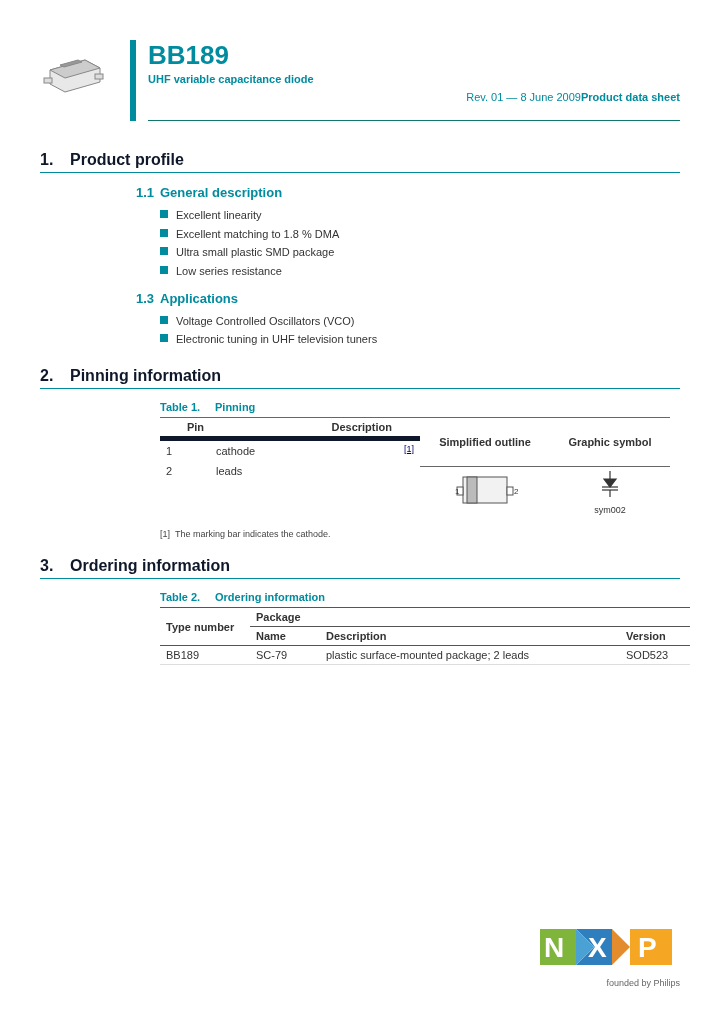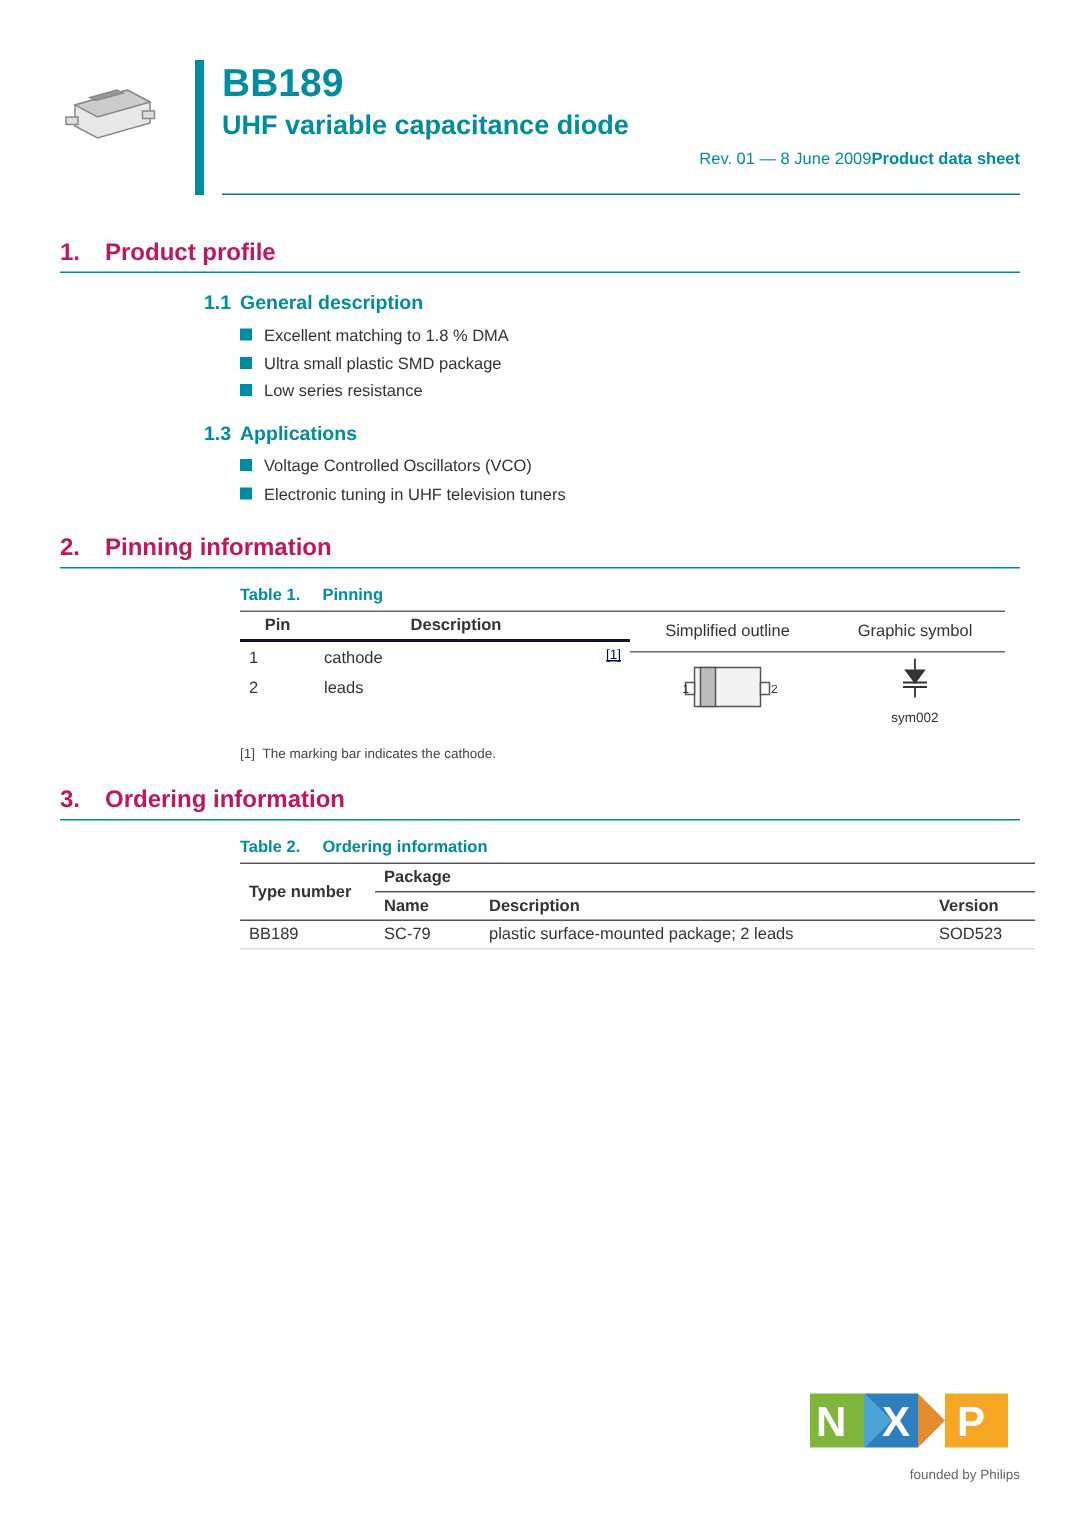--- a/index.html
+++ b/index.html
@@ -2,41 +2,41 @@
 <html><head>
 <meta charset="utf-8">
 <style>
   * { margin:0; padding:0; box-sizing:border-box; }
   body { font-family: Arial, Helvetica, sans-serif; background:#fff; width:720px; height:1012px; position:relative; font-size:12px; color:#333; }
   .page { padding:40px 40px 20px 40px; }
   .header { display:flex; margin-bottom:30px; }
   .chip-icon { width:70px; height:50px; margin-right:20px; margin-top:10px; }
   .title-block { border-left:6px solid #008b9e; padding-left:12px; flex:1; }
   .title { font-size:26px; font-weight:bold; color:#008b9e; }
-  .subtitle { font-size:18px; font-weight:bold; color:#008b9e; margin-top:2px; }
+  .subtitle { font-size:11px; font-weight:bold; color:#008b9e; margin-top:2px; }
   .rev-row { display:flex; justify-content:flex-end; border-bottom:1px solid #0f766e; padding-bottom:17px; margin-top:6px; }
   .rev { font-size:11px; color:#008b9e; }
   .pds { font-size:11px; font-weight:bold; color:#008b9e; }
-  .h1 { font-size:16px; font-weight:bold; color:#be185d; border-bottom:1px solid #008b9e; padding-bottom:3px; margin-bottom:12px; margin-top:18px; }
+  .h1 { font-size:16px; font-weight:bold; color:#0f172a; border-bottom:1px solid #008b9e; padding-bottom:3px; margin-bottom:12px; margin-top:18px; }
   .h1-num { display:inline-block; width:30px; }
   .h2 { font-size:13px; font-weight:bold; color:#008b9e; margin-top:10px; margin-bottom:6px; margin-left:90px; }
   .h2-num { display:inline-block; width:30px;text-align:center; }
   .body-text { margin-left:120px; font-size:11px; line-height:1.45; color:#333; margin-bottom:8px; }
   .bullets { margin-left:120px; margin-bottom:8px; }
   .bullet { display:flex; align-items:flex-start; font-size:11px; line-height:1.7; }
   .sq { width:8px; height:8px; background:#008b9e; margin-right:8px; margin-top:4px; flex-shrink:0; }
   .table-cap { font-size:11px; font-weight:bold; color:#008b9e; margin-left:120px; margin-bottom:4px; }
   .table-cap .lbl { display:inline-block; width:55px; }
   .pinning-row { display:flex; margin-left:120px; width:520px; }
   .pin-left { width:260px; }
   .pin-left table { width:100%; border-collapse:collapse; font-size:11px; }
-  .pin-left th { text-align:center; font-weight:bold; border-top:1px solid #666; border-bottom:2px solid #0f172a; padding:3px 6px; }
+  .pin-left th { text-align:right; font-weight:bold; border-top:1px solid #666; border-bottom:5px solid #0f172a; padding:3px 6px; }
   .pin-left td { padding:3px 6px; }
   .outline-col { width:130px; text-align:center; }
-  .outline-col .hdr, .sym-col .hdr { font-weight:normal; font-size:11px; border-top:1px solid #666; border-bottom:1px solid #666; padding:7px 2px; }
+  .outline-col .hdr, .sym-col .hdr { font-weight:bold; font-size:11px; border-top:1px solid #666; border-bottom:1px solid #666; padding:18px 2px; }
   .sym-col { width:120px; text-align:center; }
   .footnote { font-size:9px; margin-left:120px; margin-top:14px; color:#444; }
   .footref { color:#006; font-size:9px; vertical-align:super; }
   .ordering-tbl { margin-left:120px; width:530px; border-collapse:collapse; font-size:11px; }
   .ordering-tbl th { text-align:left; font-weight:bold; border-top:1px solid #555; border-bottom:1px solid #555; padding:3px 6px; }
   .ordering-tbl td { padding:3px 6px; border-bottom:1px solid #ddd; }
   .logo { position:absolute; right:40px; bottom:24px; text-align:right; }
   .sub { font-size:9px; }
   sub { font-size:0.75em; }
 </style>
@@ -69,20 +69,24 @@
 
   <div class="h1">
     <span class="h1-num">1.</span><span>Product profile</span>
   </div>
 
   <div class="h2">
     <span class="h2-num">1.1</span><span>General description</span>
   </div>
 
   <div class="bullets">
+    <div class="bullet">
+        <span class="sq"></span>
+        <span>Excellent linearity</span>
+      </div>
     <div class="bullet">
         <span class="sq"></span>
         <span>Excellent matching to 1.8 % DMA</span>
       </div>
     <div class="bullet">
         <span class="sq"></span>
         <span>Ultra small plastic SMD package</span>
       </div>
     <div class="bullet">
         <span class="sq"></span>

